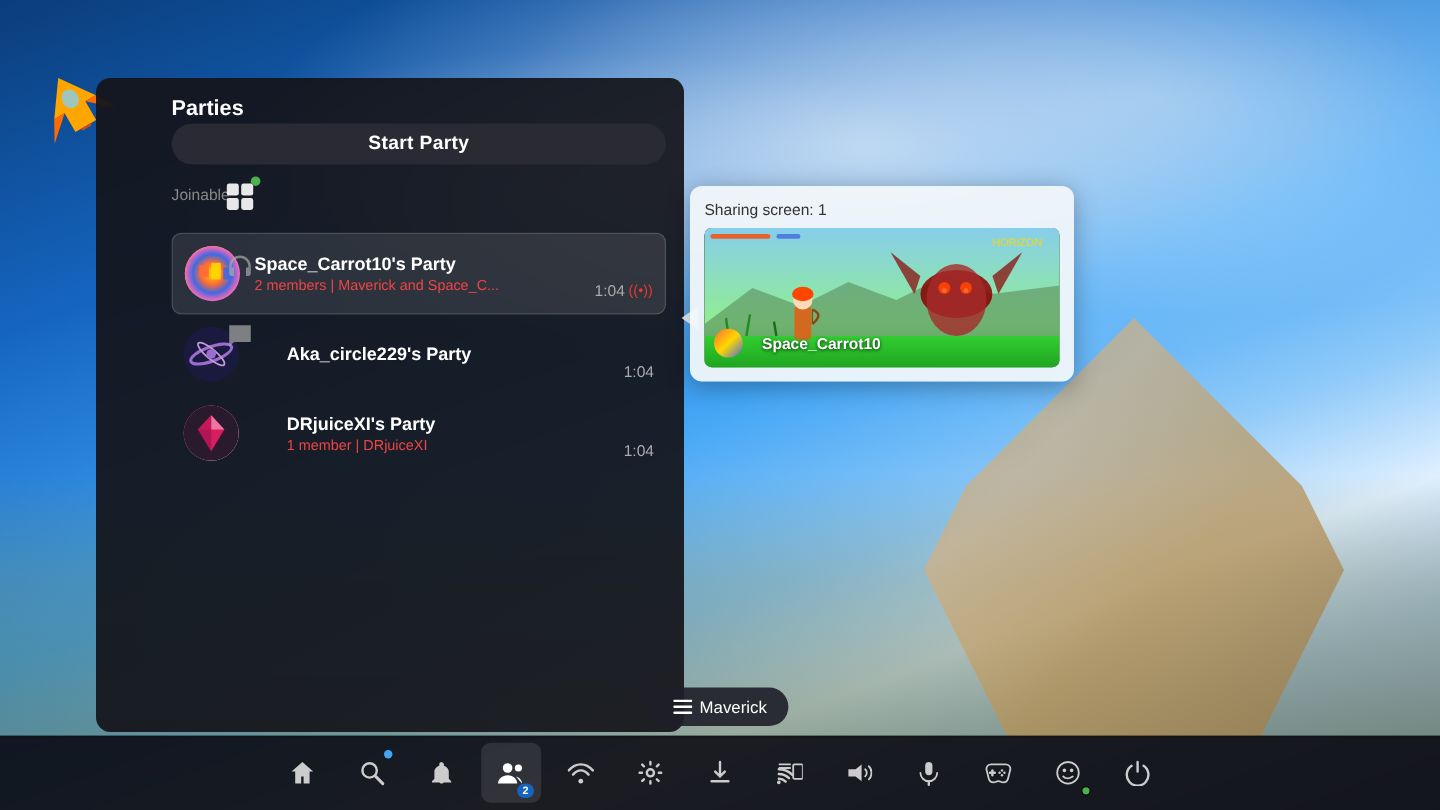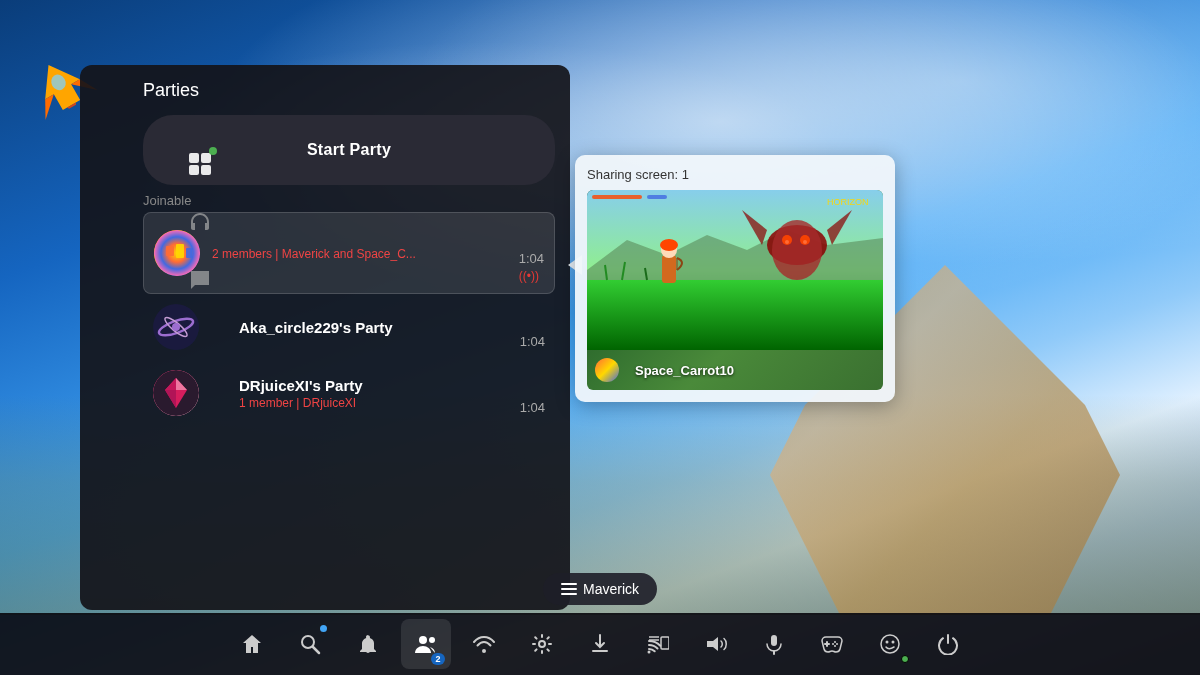--- a/index.html
+++ b/index.html
@@ -114,42 +114,42 @@
       margin-left: 58px;
       flex: 1;
       display: flex;
       flex-direction: column;
       padding: 15px 15px 15px 5px;
     }
 
     .panel-title {
       color: #ffffff;
       font-size: 18px;
-      font-weight: 400;
-      margin-bottom: 14px;
+      font-weight: 700;
+      margin-bottom: 2px;
     }
 
     .start-party-btn {
       background: #2a2a35;
       border: none;
       border-radius: 30px;
-      padding: 26px 20px;
+      padding: 8px 20px;
       color: #ffffff;
       font-size: 16px;
       font-weight: 700;
       cursor: pointer;
       width: 100%;
-      margin-bottom: 8px;
+      margin-bottom: 18px;
       letter-spacing: 0.3px;
     }
 
     .section-label {
       color: #888;
       font-size: 13px;
-      margin-bottom: 4px;
+      margin-bottom: 24px;
     }
 
     .party-list {
       display: flex;
       flex-direction: column;
       gap: 0;
     }
 
     .party-item {
       display: flex;
@@ -211,21 +211,21 @@
       text-overflow: ellipsis;
       margin-top: 2px;
     }
 
     .party-time {
       color: #aaa;
       font-size: 13px;
       margin-left: 8px;
       flex-shrink: 0;
       display: flex;
-      flex-direction: column;
+      flex-direction: row;
       gap: 3px;
       margin-top: 28px;
     }
     .live-icon {
       display: flex;
       align-items: center;
       gap: 2px;
     }
 
     
@@ -240,21 +240,21 @@
       z-index: 20;
       box-shadow: 0 4px 20px rgba(0,0,0,0.3);
     }
     .sharing-label {
       font-size: 13px;
       color: #333;
       margin-bottom: 8px;
     }
     .sharing-video {
       width: 100%;
-      height: 200px;
+      height: 116px;
       border-radius: 6px;
       overflow: hidden;
       position: relative;
       background: linear-gradient(135deg, #1a4a1a 0%, #2d6a2d 30%, #4a8a3a 60%, #3a7030 100%);
     }
     .sharing-user {
       position: absolute;
       bottom: 8px;
       left: 8px;
       display: flex;
@@ -406,20 +406,21 @@
                 <stop offset="100%" stop-color="#FF69B4"></stop>
               </radialGradient>
             </defs>
             <circle cx="23" cy="23" r="23" fill="url(#g1)"></circle>
             <rect x="12" y="16" width="8" height="10" rx="1" fill="#FF6B35" opacity="0.9"></rect>
             <rect x="22" y="14" width="8" height="14" rx="1" fill="#FFD700" opacity="0.9"></rect>
             <rect x="32" y="18" width="6" height="10" rx="1" fill="#4169E1" opacity="0.9"></rect>
           </svg>
         </div>
         <div class="party-info">
+          <div class="party-name">Space_Carrot10's Party</div>
           <div class="party-members">2 members | Maverick and Space_C...</div>
         </div>
         <div class="party-time">
           <span>1:04</span>
           <div class="live-icon">
             <span style="font-size:12px; color:#e53935;">((•))</span>
           </div>
         </div>
       </div>
 

